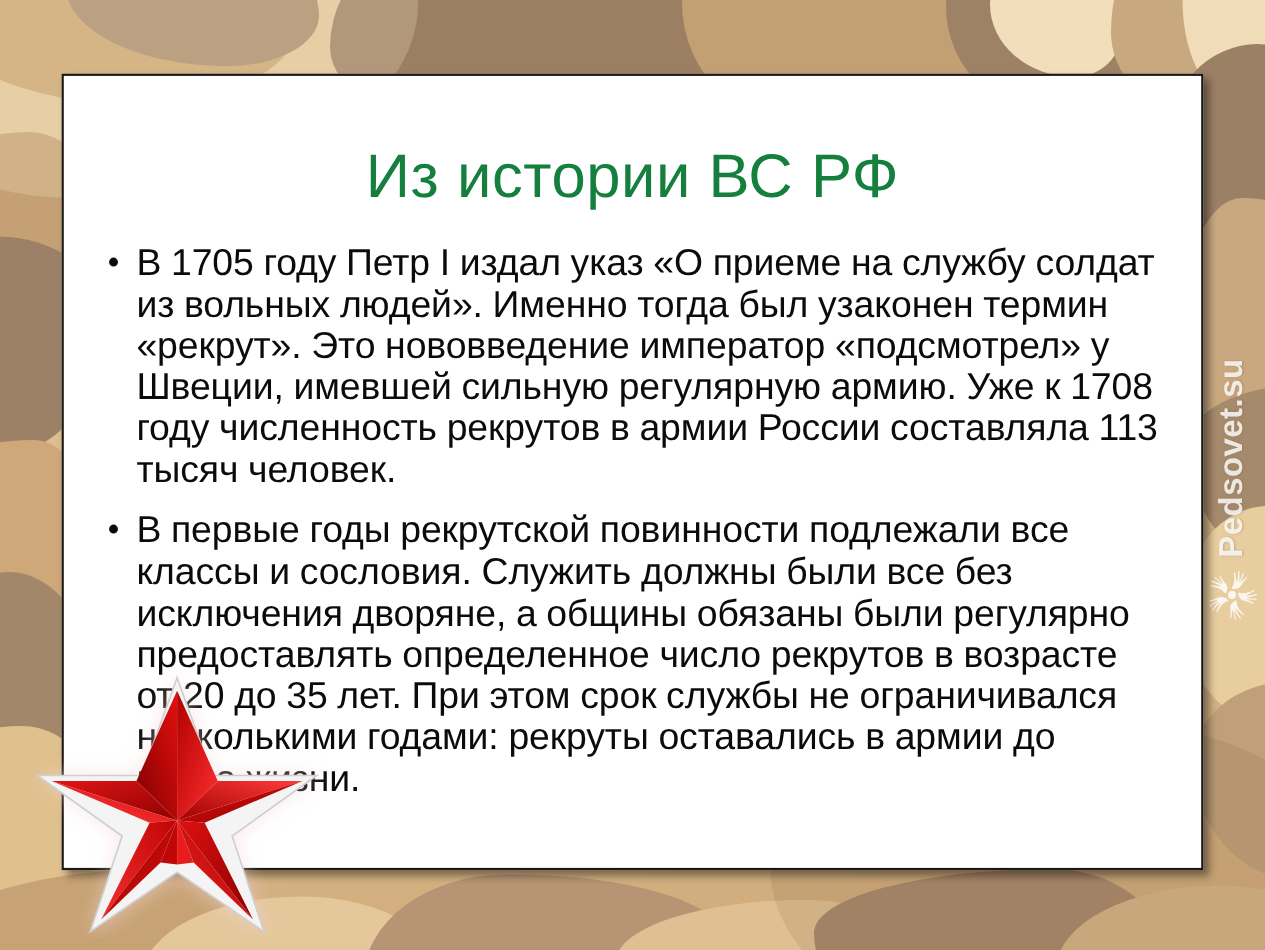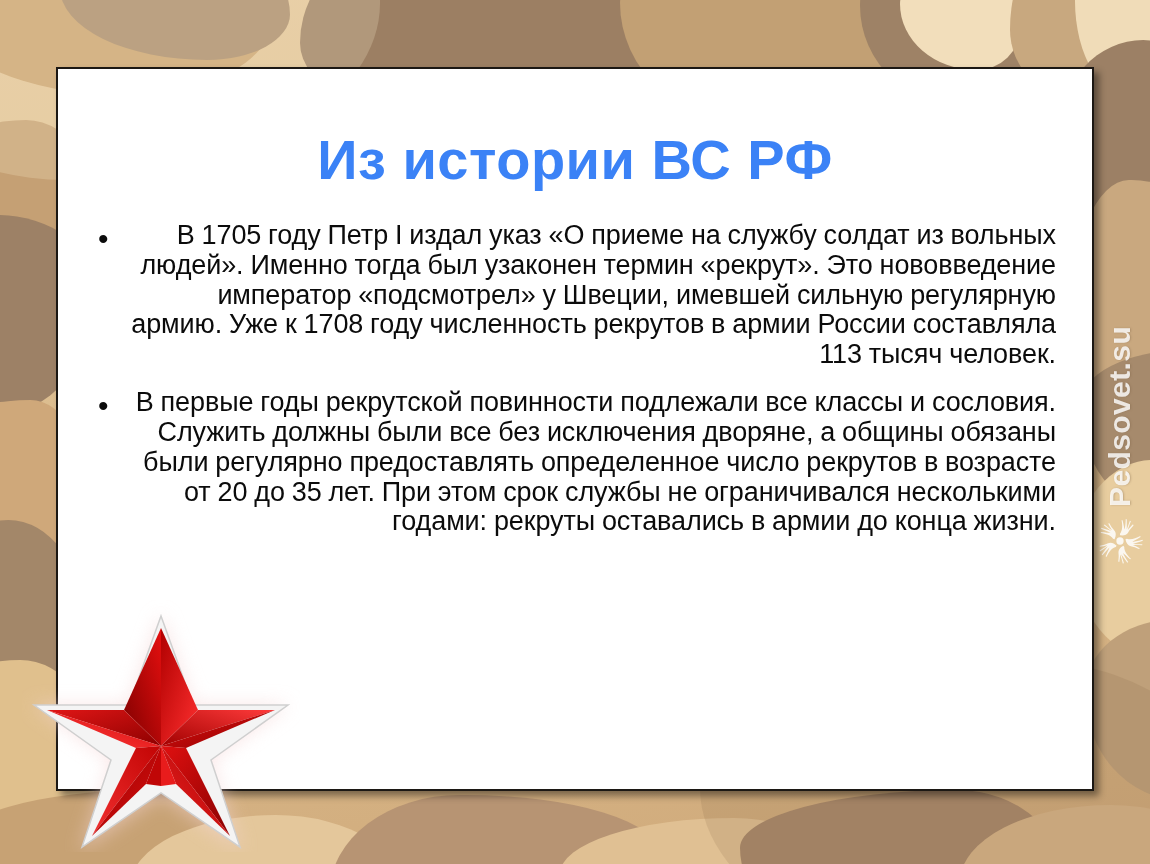--- a/index.html
+++ b/index.html
@@ -50,44 +50,44 @@
     z-index: 5;
   }
 
   .slide-title {
     position: absolute;
     left: 0;
     right: 0;
     top: 24px;
     text-align: center;
     font-size: 56px;
-    font-weight: 700;
-    color: #3b82f6;
+    font-weight: 400;
+    color: #15803d;
     letter-spacing: 0.5px;
     line-height: 1.05;
     white-space: nowrap;
   }
 
   .body-list {
     position: absolute;
     left: 38px;
     right: 36px;
     top: 152px;
     margin: 0;
     padding: 0;
     list-style: none;
   }
   .bullet-item {
     position: relative;
     padding-left: 28px;
     margin-bottom: 18px;
-    font-size: 27px;
+    font-size: 34px;
     line-height: 1.105;
     color: #0b0b0b;
-    text-align: right;
+    text-align: left;
     letter-spacing: -0.1px;
     word-spacing: -0.5px;
   }
   .bullet-item:last-child { margin-bottom: 0; }
   .bullet-item::before {
     content: "\2022";
     position: absolute;
     left: 2px;
     top: -2px;
     font-size: 30px;

